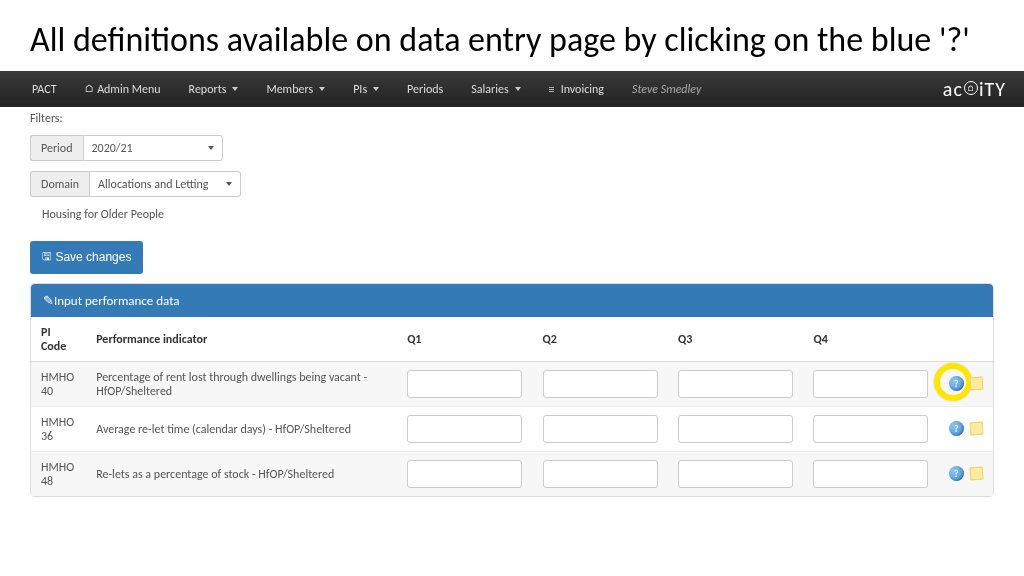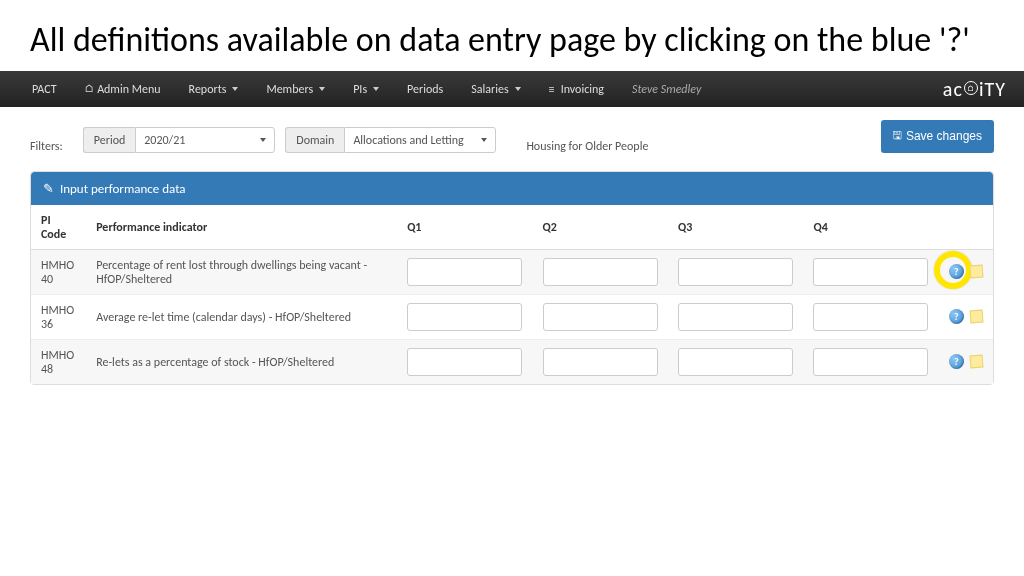--- a/index.html
+++ b/index.html
@@ -7,33 +7,33 @@
 .slide-title { font-size: 34px; font-weight: 400; color: #000; padding: 20px 30px 10px 30px; line-height: 1.2; }
 .app-bar { background: linear-gradient(#3a3a3a, #222); height: 36px; display: flex; align-items: center; padding: 0 18px; font-size: 12px; color: #ccc; }
 .app-bar .nav-item { padding: 0 14px; color: #ddd; cursor: pointer; display: flex; align-items: center; gap: 3px; }
 .app-bar .nav-item.user { font-style: italic; color: #aaa; }
 .app-bar .spacer { flex: 1; }
 .app-bar .logo { color: #fff; font-size: 20px; font-weight: 300; letter-spacing: 1px; display: flex; align-items: center; }
 .app-bar .logo .o { display: inline-flex; align-items: center; justify-content: center; width: 14px; height: 14px; border: 1.5px solid #fff; border-radius: 50%; font-size: 8px; position: relative; top: -1px; margin: 0 1px; }
 .caret-dn { display: inline-block; width: 0; height: 0; border-left: 3px solid transparent; border-right: 3px solid transparent; border-top: 4px solid #ccc; margin-left: 3px; }
 .home-ic { font-size: 11px; }
 .list-ic::before { content: "≡"; font-size: 12px; margin-right: 3px; }
-.filters { display: flex; align-items: flex-end; padding: 13px 30px; font-size: 12px; color: #555; gap: 10px; }
+.filters { display: flex; align-items: flex-start; padding: 4px 30px; font-size: 12px; color: #555; gap: 10px; flex-direction: column; }
 .filters .lbl { color: #555; margin-right: 10px; }
 .group { display: flex; }
 .group .tag { background: #eee; border: 1px solid #ccc; border-right: none; padding: 5px 10px; border-radius: 3px 0 0 3px; color: #555; }
 .group .sel { border: 1px solid #ccc; padding: 5px 8px; border-radius: 0 3px 3px 0; background: #fff; display: flex; align-items: center; justify-content: space-between; color: #555; }
 .sel.period { width: 140px; }
 .sel.domain { width: 152px; }
 .sel .caret-dn { border-top-color: #555; }
-.filters .context { margin-left: 20px; color: #555; }
+.filters .context { margin-left: 12px; color: #555; }
 .filters .spacer { flex: 1; }
 .btn-save { background: #337ab7; color: #fff; border: none; padding: 7px 12px; border-radius: 3px; font-size: 12px; cursor: pointer; display: flex; align-items: center; gap: 4px; }
 .panel { margin: 5px 30px; border: 1px solid #ddd; border-radius: 4px; overflow: visible; position: relative; }
-.panel-heading { background: #337ab7; color: #fff; padding: 9px 12px; font-size: 13px; display: flex; align-items: center; gap: 6px; border-radius: 4px 4px 0 0; }
+.panel-heading { background: #337ab7; color: #fff; padding: 9px 12px; font-size: 13px; display: flex; align-items: center; border-radius: 4px 4px 0 0; }
 .edit-ic::before { content: "✎"; font-size: 13px; }
 .tbl { width: 100%; border-collapse: collapse; font-size: 12px; color: #555; }
 .tbl th { text-align: left; font-weight: 600; padding: 8px 10px; border-bottom: 1px solid #ddd; color: #333; }
 .tbl th.code { width: 55px; }
 .tbl th.pi { width: 310px; }
 .tbl th.q { width: 120px; }
 .tbl th.icons { width: 50px; }
 .tbl td { padding: 8px 10px; border-top: 1px solid #eee; vertical-align: middle; }
 .tbl tr.alt { background: #f7f7f7; }
 .inp { width: 115px; height: 28px; border: 1px solid #ccc; border-radius: 3px; padding: 2px 6px; }

